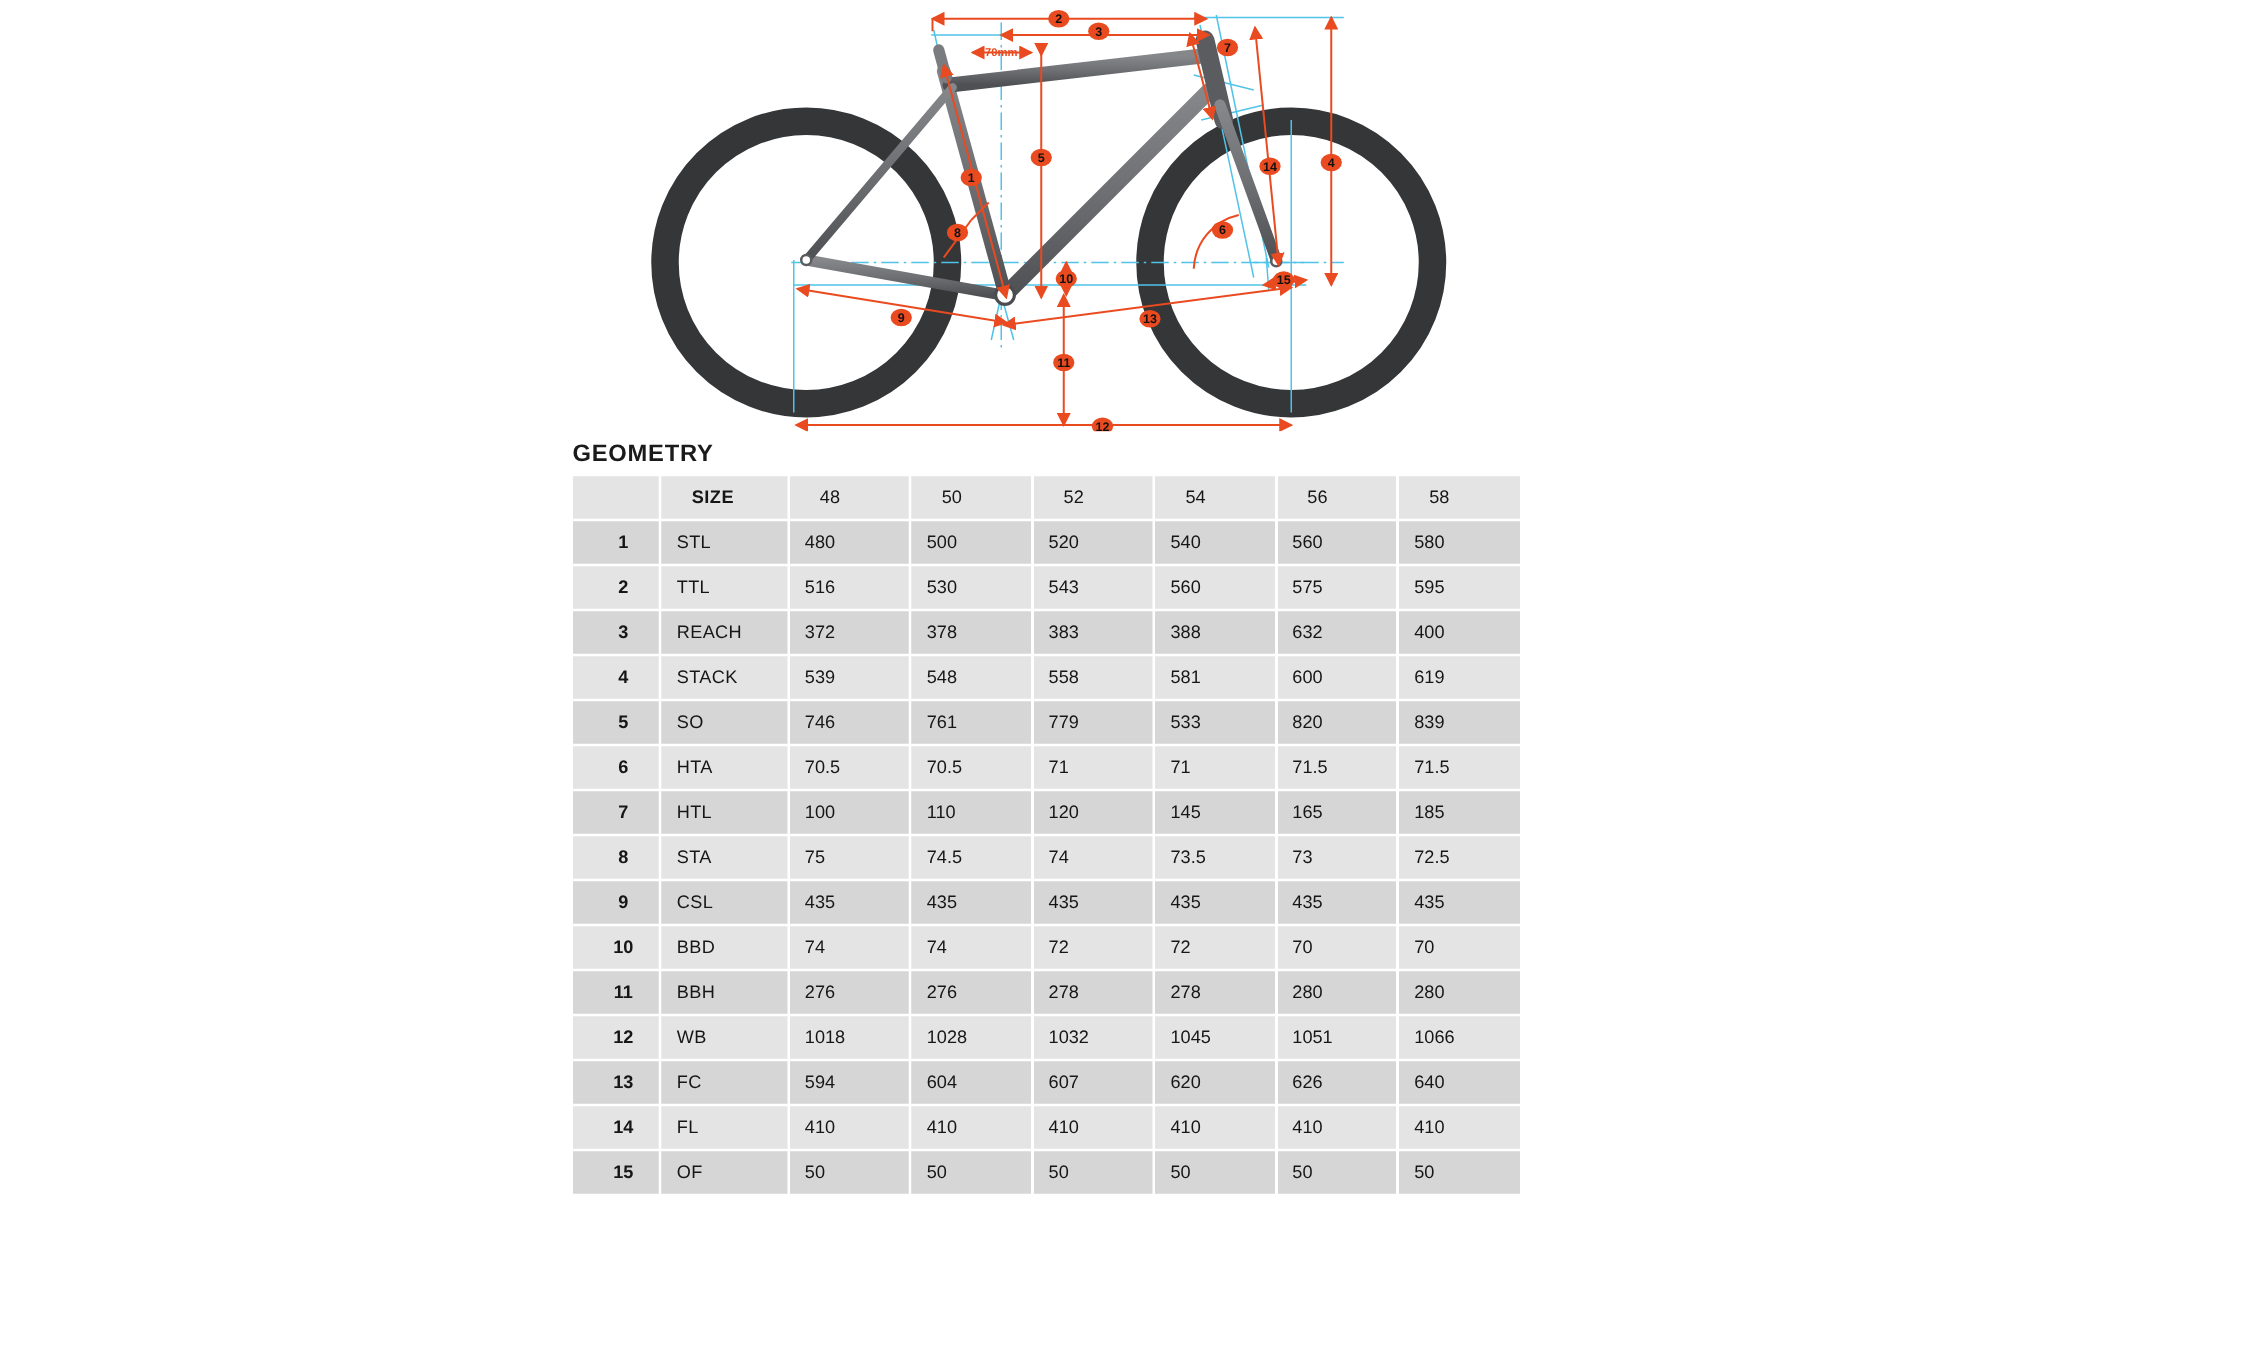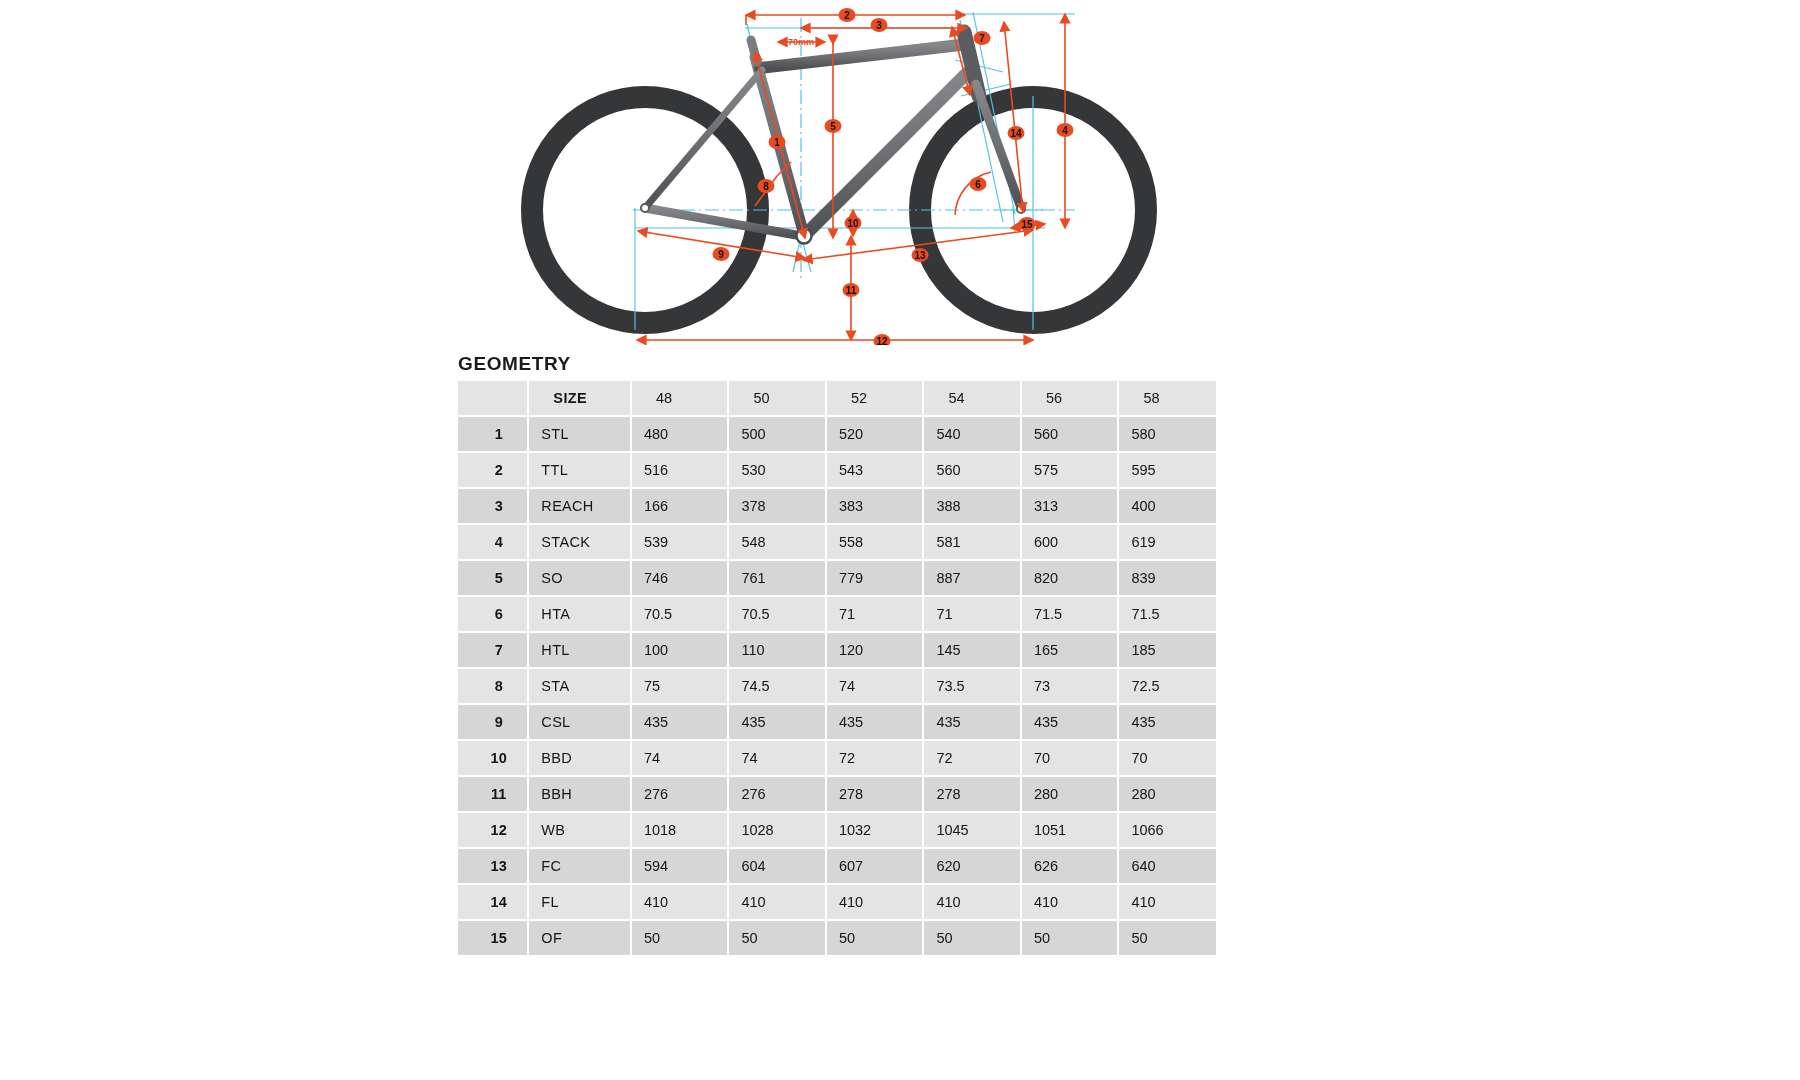--- a/index.html
+++ b/index.html
@@ -293,44 +293,44 @@
             <td class="val">516</td>
             <td class="val">530</td>
             <td class="val">543</td>
             <td class="val">560</td>
             <td class="val">575</td>
             <td class="val">595</td>
           </tr>
           <tr class="row-b">
             <td class="num">3</td>
             <td class="code">REACH</td>
-            <td class="val">166</td>
+            <td class="val">372</td>
             <td class="val">378</td>
             <td class="val">383</td>
             <td class="val">388</td>
-            <td class="val">313</td>
+            <td class="val">632</td>
             <td class="val">400</td>
           </tr>
           <tr class="row-a">
             <td class="num">4</td>
             <td class="code">STACK</td>
             <td class="val">539</td>
             <td class="val">548</td>
             <td class="val">558</td>
             <td class="val">581</td>
             <td class="val">600</td>
             <td class="val">619</td>
           </tr>
           <tr class="row-b">
             <td class="num">5</td>
             <td class="code">SO</td>
             <td class="val">746</td>
             <td class="val">761</td>
             <td class="val">779</td>
-            <td class="val">887</td>
+            <td class="val">533</td>
             <td class="val">820</td>
             <td class="val">839</td>
           </tr>
           <tr class="row-a">
             <td class="num">6</td>
             <td class="code">HTA</td>
             <td class="val">70.5</td>
             <td class="val">70.5</td>
             <td class="val">71</td>
             <td class="val">71</td>

